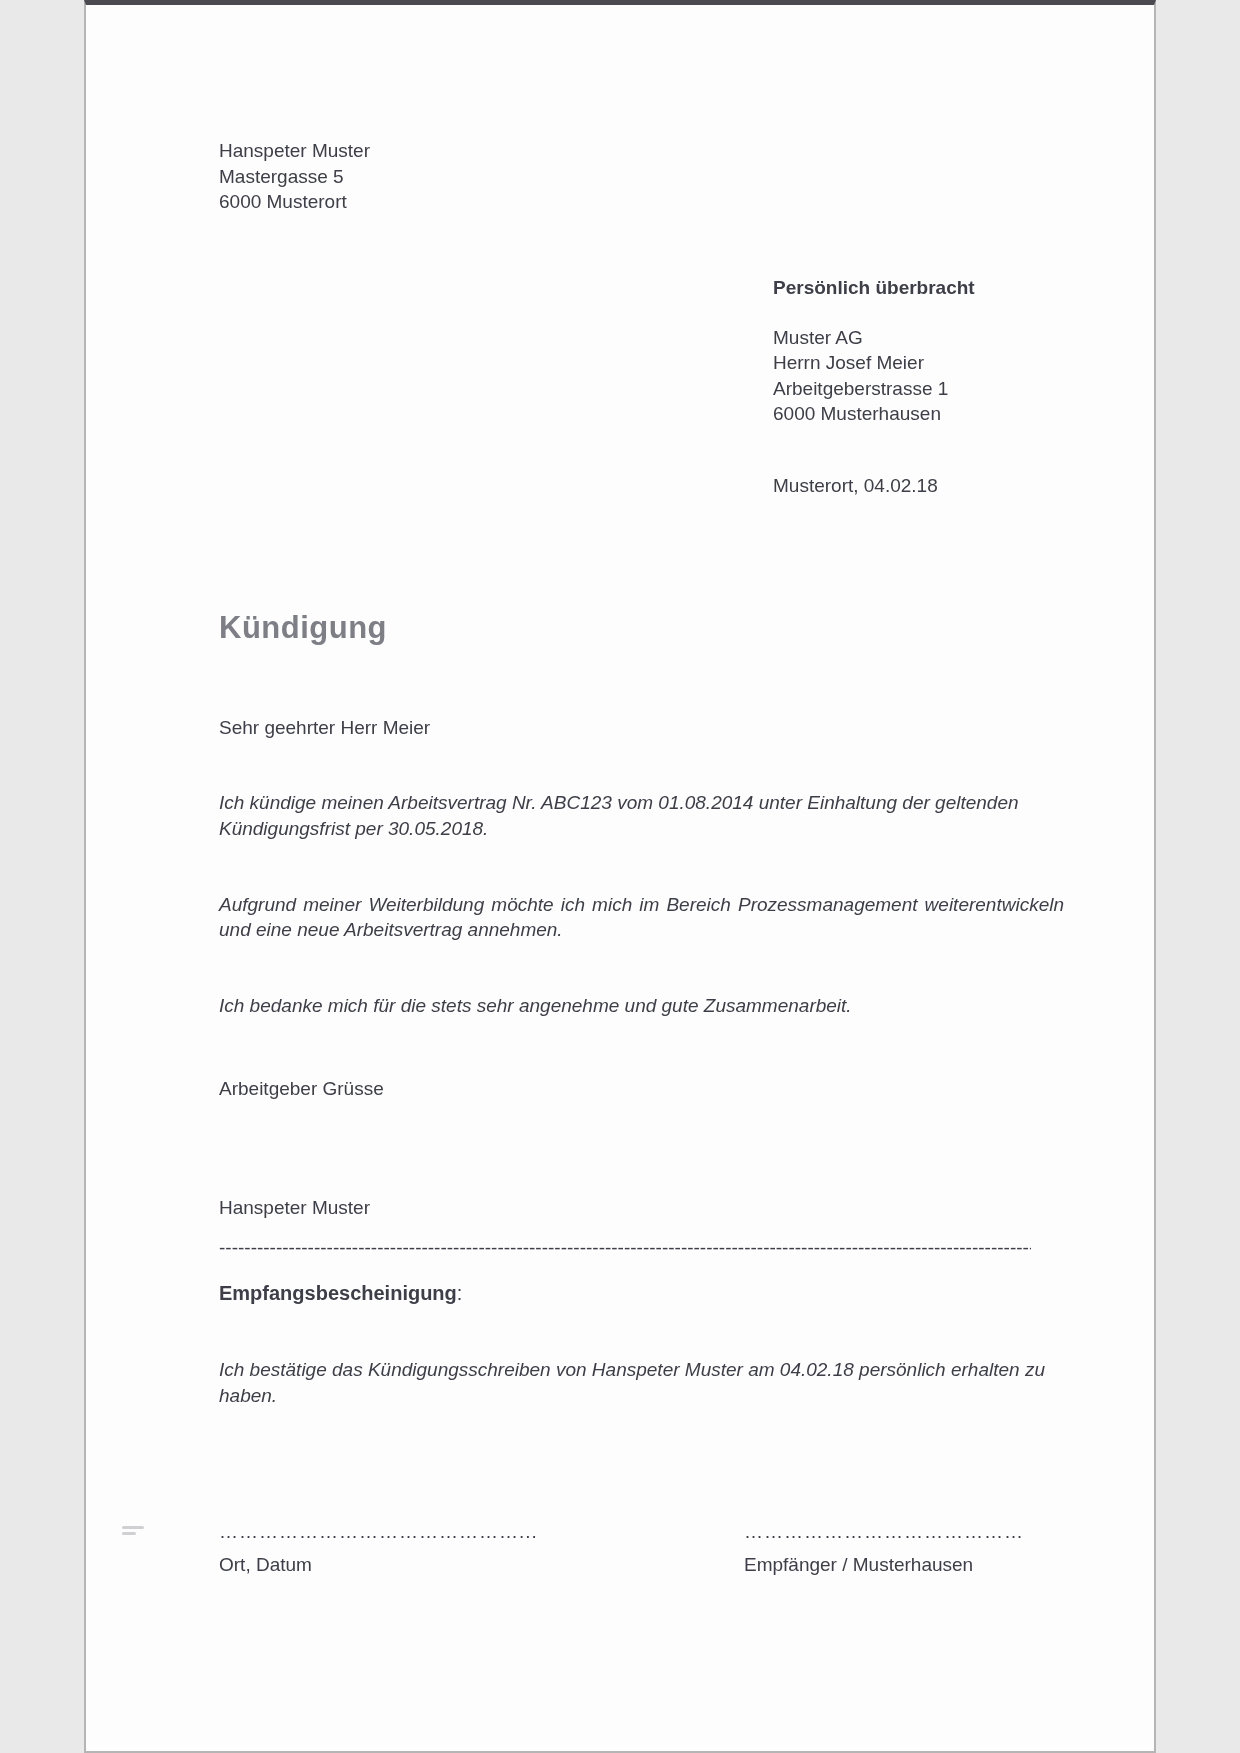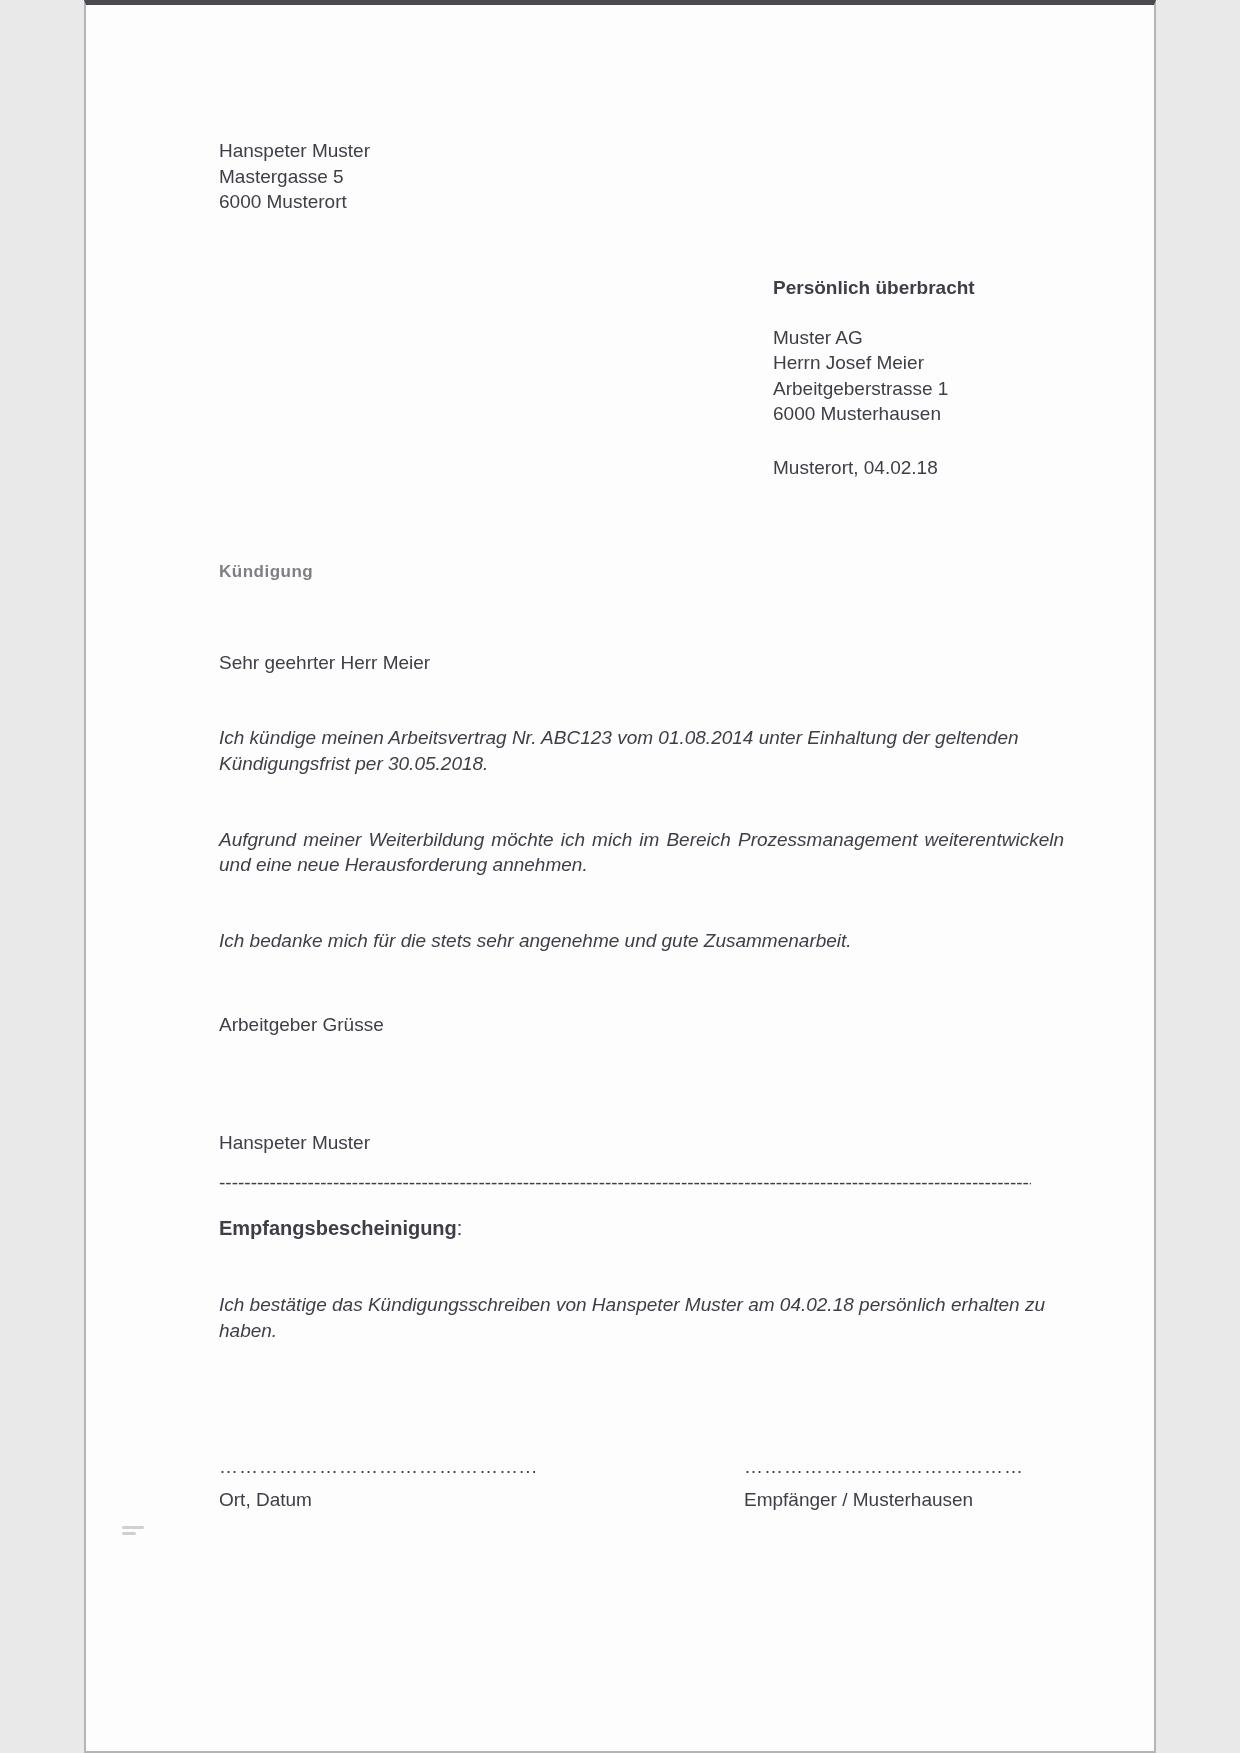--- a/index.html
+++ b/index.html
@@ -36,26 +36,26 @@
   .address-line { white-space: nowrap; }
   .right-block {
     margin-top: 60px;
     margin-left: 554px;
   }
   .delivery-note {
     font-weight: bold;
     margin-bottom: 24px;
   }
   .dateline {
-    margin-top: 28px;
+    margin-top: 46px;
     margin-left: 554px;
   }
   .doc-title {
-    margin-top: 80px;
-    font-size: 17px;
+    margin-top: 108px;
+    font-size: 31px;
     font-weight: bold;
     color: #7e7f86;
     letter-spacing: 0.5px;
   }
   .salutation { margin-top: 66px; }
   p.body-par {
     margin: 0;
     margin-top: 50px;
     font-style: italic;
   }
@@ -132,21 +132,21 @@
       <div class="address-line">6000 Musterhausen</div>
     </div>
 
     <div class="dateline">Musterort, 04.02.18</div>
 
     <div class="doc-title">Kündigung</div>
 
     <div class="salutation">Sehr geehrter Herr Meier</div>
 
     <p class="body-par">Ich kündige meinen Arbeitsvertrag Nr. ABC123 vom 01.08.2014 unter Einhaltung der geltenden Kündigungsfrist per 30.05.2018.</p>
-    <p class="body-par justify">Aufgrund meiner Weiterbildung möchte ich mich im Bereich Prozessmanagement weiterentwickeln und eine neue Herausforderung annehmen.</p>
+    <p class="body-par justify">Aufgrund meiner Weiterbildung möchte ich mich im Bereich Prozessmanagement weiterentwickeln und eine neue Arbeitsvertrag annehmen.</p>
     <p class="body-par">Ich bedanke mich für die stets sehr angenehme und gute Zusammenarbeit.</p>
 
     <div class="closing">Arbeitgeber Grüsse</div>
 
     <div class="signature-name">Hanspeter Muster</div>
 
     <div class="divider">------------------------------------------------------------------------------------------------------------------------------------------------------------</div>
 
     <div class="receipt-heading"><span>Empfangsbescheinigung</span><span class="colon">:</span></div>
 

